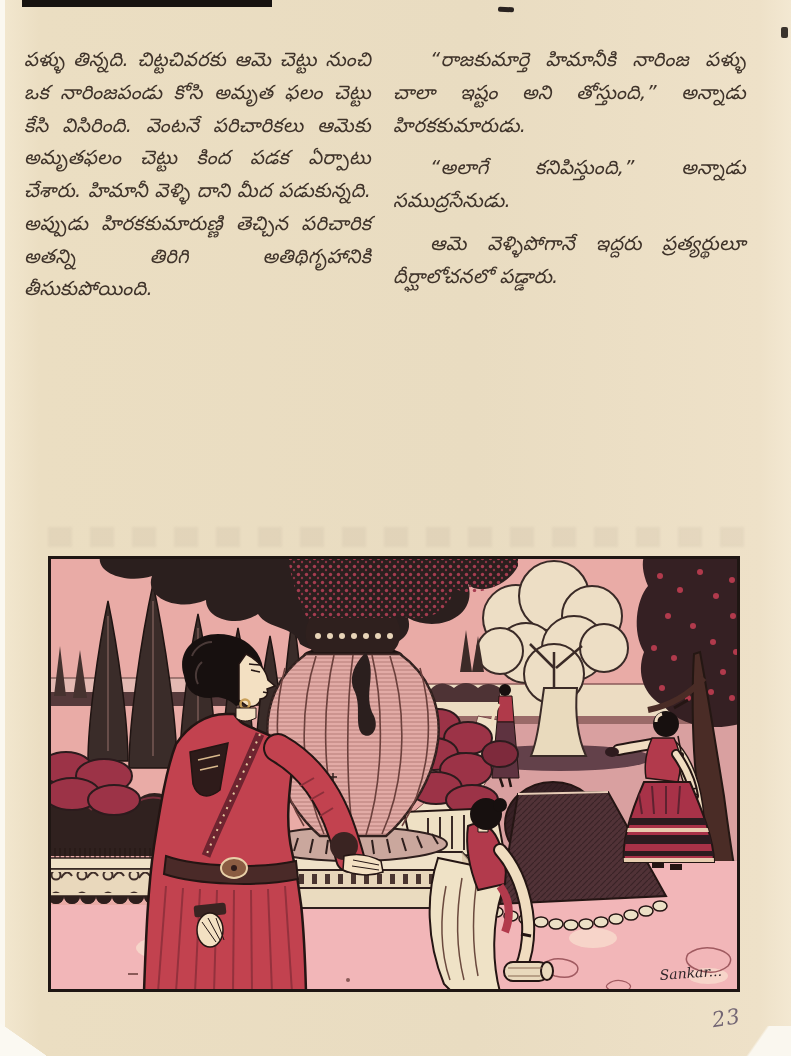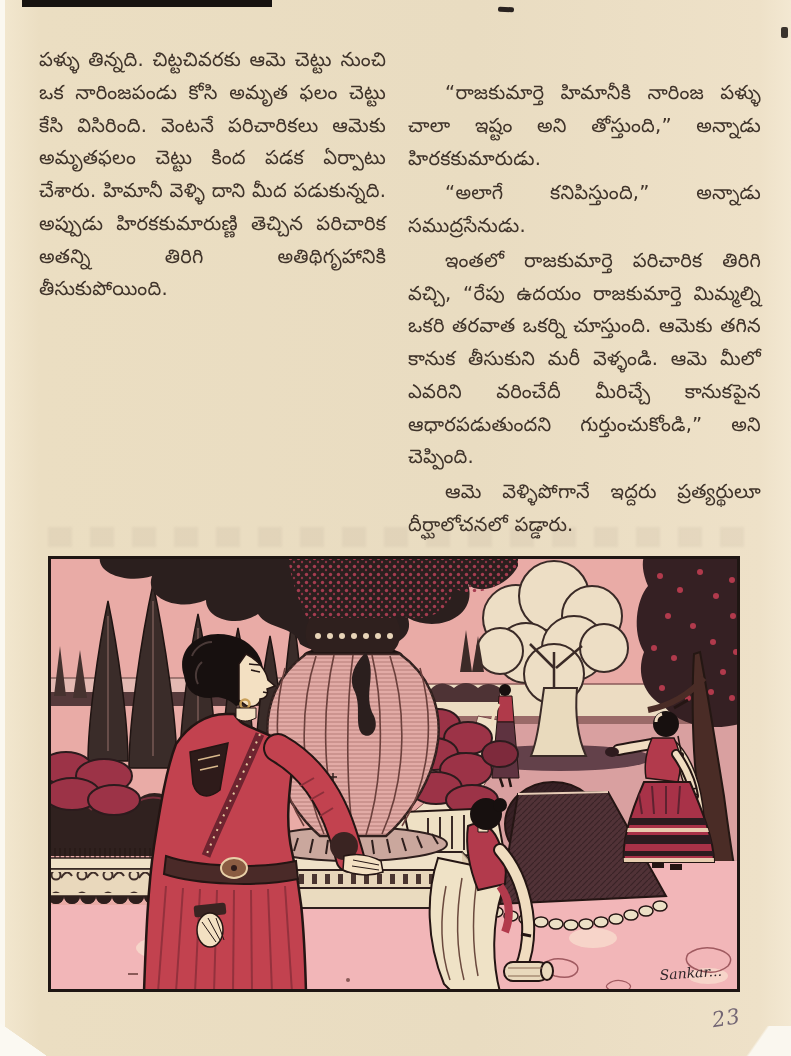--- a/index.html
+++ b/index.html
@@ -11,33 +11,33 @@
     overflow:hidden;
     font-family:"DejaVu Sans",sans-serif;
   }
   .edge-left{position:absolute;left:0;top:0;width:5px;height:100%;background:#fbf8f0;}
   .edge-top-bar{position:absolute;left:22px;top:0;width:250px;height:7px;background:#171310;}
   .mark-a{position:absolute;left:498px;top:7px;width:16px;height:5px;background:#2a2320;transform:rotate(2deg);border-radius:2px;}
   .mark-b{position:absolute;left:781px;top:27px;width:7px;height:11px;background:#3a332d;border-radius:2px;}
   .corner-bl{position:absolute;left:0;bottom:0;width:46px;height:40px;background:linear-gradient(35deg,#fbf9f2 45%,transparent 46%);}
   .corner-br{position:absolute;right:0;bottom:0;width:120px;height:30px;background:linear-gradient(-55deg,#faf7ef 30%,transparent 32%);}
 
-  .columns{position:absolute;left:39px;top:44px;width:722px;display:flex;gap:22px;}
+  .columns{position:absolute;left:24px;top:44px;width:722px;display:flex;gap:22px;font-style:italic;}
   .col{width:352px;}
   .col.right{width:358px;}
   .para{
     margin:0;
     font-size:19.5px;
     line-height:1.68;
     letter-spacing:.2px;
     color:#3f332a;
     text-align:justify;
   }
-  .para.indent{text-indent:1.9em;margin-top:33px;}
-  .para + .para{margin-top:2px;}
+  .para.indent{text-indent:1.9em;}
+  .para + .para{margin-top:10px;}
 
   .ghost{
     position:absolute;left:48px;top:527px;width:700px;height:20px;
     background:repeating-linear-gradient(90deg,rgba(125,104,88,.14) 0 24px,transparent 24px 42px);
     filter:blur(1.5px);opacity:.55;
   }
 
   .illustration{position:absolute;left:48px;top:556px;width:692px;height:436px;}
   .illustration svg{display:block;}
 
@@ -58,21 +58,20 @@
   <div class="mark-a"></div>
   <div class="mark-b"></div>
 
   <div class="columns">
     <div class="col">
       <p class="para">పళ్ళు తిన్నది. చిట్టచివరకు ఆమె చెట్టు నుంచి ఒక నారింజపండు కోసి అమృత ఫలం చెట్టు కేసి విసిరింది. వెంటనే పరిచారికలు ఆమెకు అమృతఫలం చెట్టు కింద పడక ఏర్పాటు చేశారు. హిమానీ వెళ్ళి దాని మీద పడుకున్నది. అప్పుడు హిరకకుమారుణ్ణి తెచ్చిన పరిచారిక అతన్ని తిరిగి అతిథిగృహానికి తీసుకుపోయింది.</p>
     </div>
     <div class="col right">
       <p class="para indent">“రాజకుమార్తె హిమానీకి నారింజ పళ్ళు చాలా ఇష్టం అని తోస్తుంది,” అన్నాడు హిరకకుమారుడు.</p>
       <p class="para indent">“అలాగే కనిపిస్తుంది,” అన్నాడు సముద్రసేనుడు.</p>
-      <p class="para indent">ఇంతలో రాజకుమార్తె పరిచారిక తిరిగి వచ్చి, “రేపు ఉదయం రాజకుమార్తె మిమ్మల్ని ఒకరి తరవాత ఒకర్ని చూస్తుంది. ఆమెకు తగిన కానుక తీసుకుని మరీ వెళ్ళండి. ఆమె మీలో ఎవరిని వరించేదీ మీరిచ్చే కానుకపైన ఆధారపడుతుందని గుర్తుంచుకోండి,” అని చెప్పింది.</p>
       <p class="para indent">ఆమె వెళ్ళిపోగానే ఇద్దరు ప్రత్యర్థులూ దీర్ఘాలోచనలో పడ్డారు.</p>
     </div>
   </div>
 
   <div class="ghost"></div>
 
   <div class="illustration">
     <svg width="692" height="436" viewBox="0 0 692 436" xmlns="http://www.w3.org/2000/svg">
       <defs>
         <pattern id="hh" width="4" height="4" patternUnits="userSpaceOnUse">

